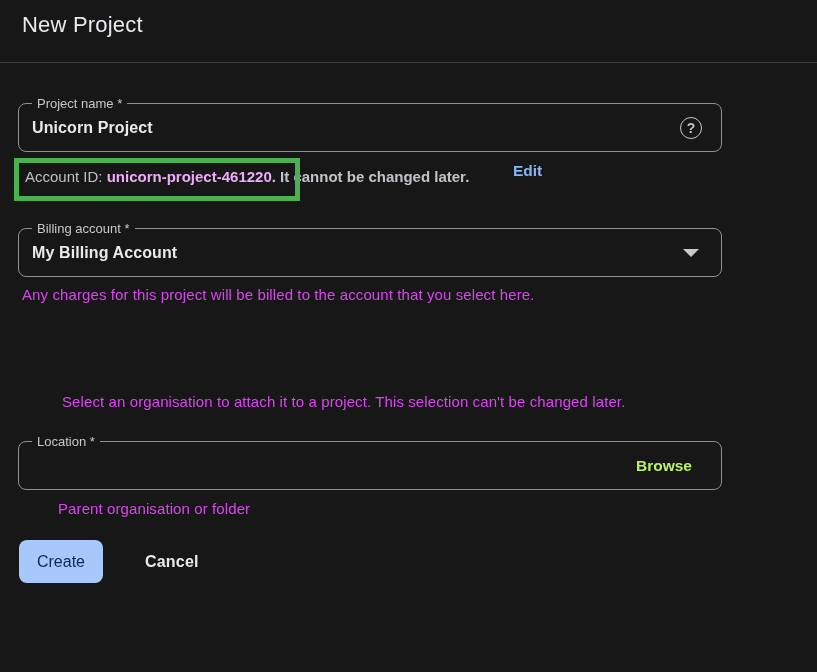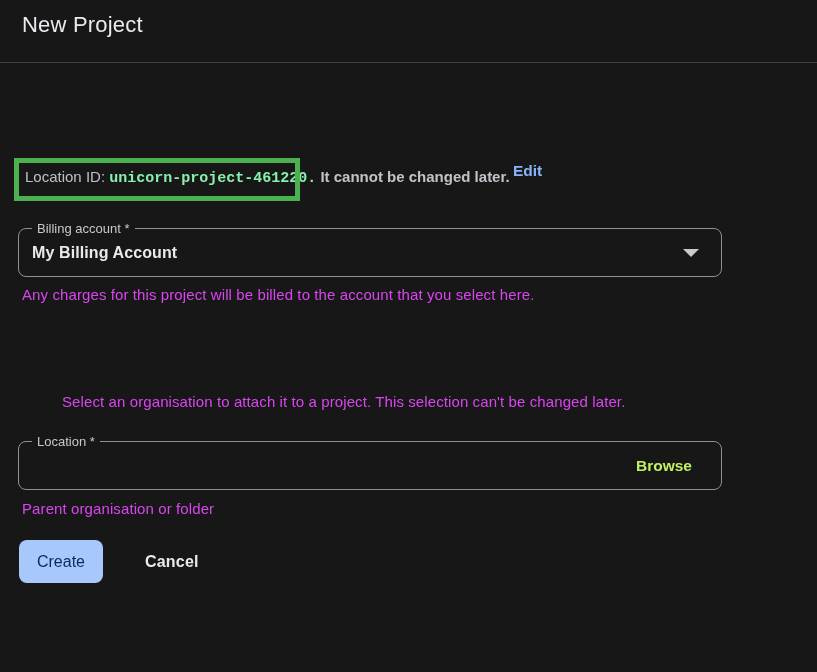--- a/index.html
+++ b/index.html
@@ -120,21 +120,21 @@
   
   .pid-row {
     position: absolute;
     left: 25px;
     top: 167px;
     font-size: 15px;
     line-height: 19px;
     white-space: nowrap;
   }
   .pid-prefix { color: #bdc1c6; font-weight: 400; }
-  .pid-value  { color: #86efac; font-weight: 700; font-family: Liberation Mono, monospace; }
+  .pid-value  { color: #f0abfc; font-weight: 700; }
   .pid-note   { color: #c0c3c7; font-weight: 700; }
   .edit-link {
     position: absolute;
     left: 513px;
     top: 162px;
     font-size: 15.5px;
     font-weight: 600;
     color: #8ab4f8;
     cursor: pointer;
   }
@@ -190,39 +190,44 @@
   }
 </style>
 </head>
 <body>
 
 <div class="page">
 
   <div class="page-title">New Project</div>
   <div class="header-divider"></div>
 
+  <div class="field-box" style="top:103px;">
+    <span class="field-label">Project name *</span>
+    <span class="field-value">Unicorn Project</span>
+    <span class="help-icon">?</span>
+  </div>
 
   <div class="pid-row">
-    <span class="pid-prefix">Location ID: </span><span class="pid-value">unicorn-project-461220.</span><span class="pid-note"> It cannot be changed later.</span>
+    <span class="pid-prefix">Account ID: </span><span class="pid-value">unicorn-project-461220.</span><span class="pid-note"> It cannot be changed later.</span>
   </div>
   <span class="edit-link">Edit</span>
   <div class="annotation-box"></div>
 
   <div class="field-box" style="top:228px;text-align:center;">
     <span class="field-label">Billing account *</span>
     <span class="field-value">My Billing Account</span>
     <span class="dropdown-caret"></span>
   </div>
   <div class="helper-text" style="top:286px;">Any charges for this project will be billed to the account that you select here.</div>
 
   <div class="helper-text" style="top:393px;margin-left:40px;">Select an organisation to attach it to a project. This selection can't be changed later.</div>
 
   <div class="field-box" style="top:441px;">
     <span class="field-label">Location *</span>
     <span class="field-value"></span>
     <span class="inline-action">Browse</span>
   </div>
-  <div class="helper-text" style="top:500px;">Parent organisation or folder</div>
+  <div class="helper-text" style="top:500px;margin-left:36px;">Parent organisation or folder</div>
 
   <button class="create-button">Create</button>
   <button class="cancel-button">Cancel</button>
 
 </div>
 
 </body></html>

